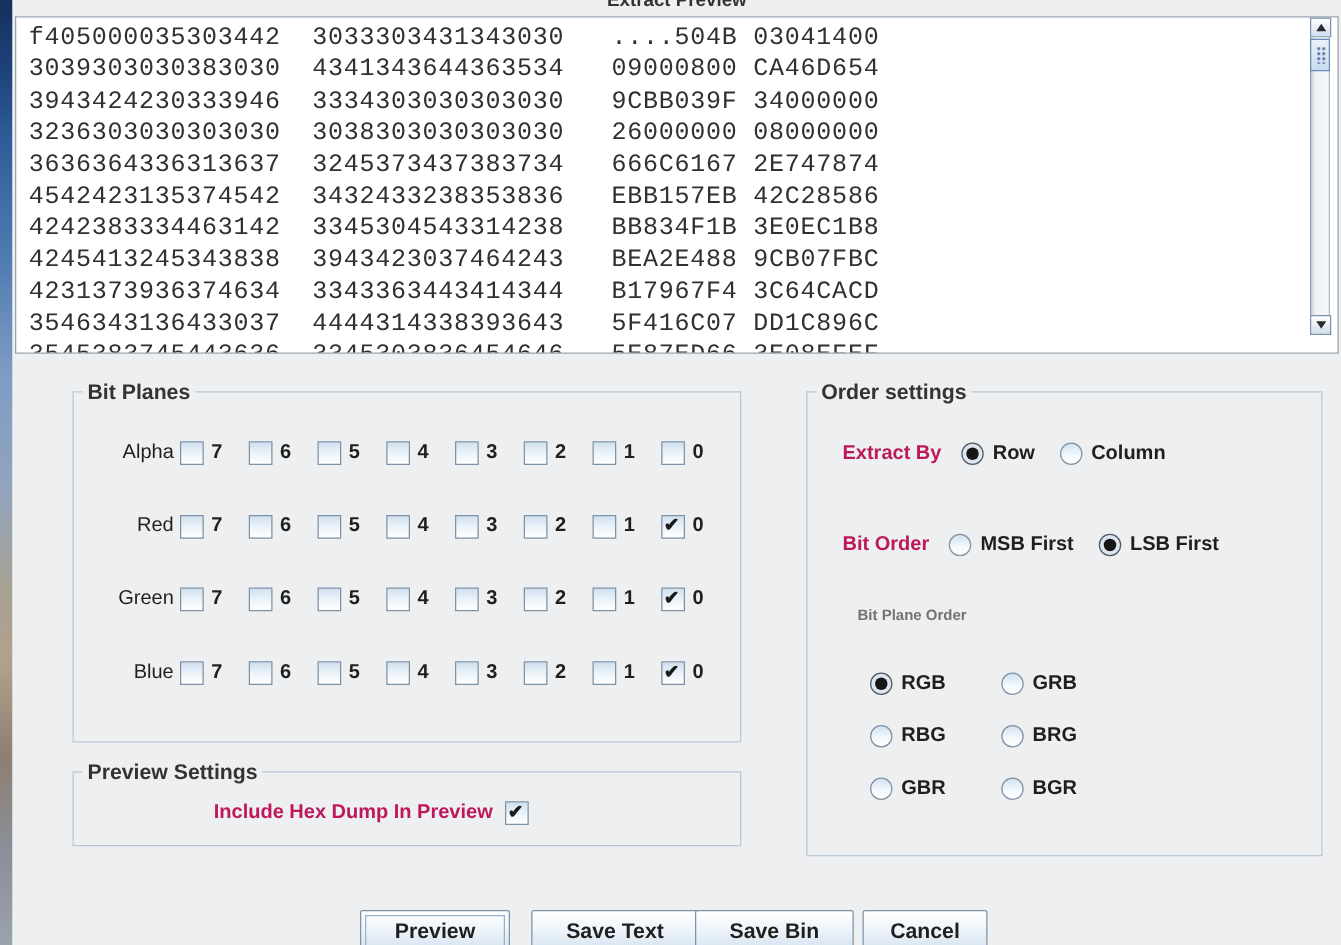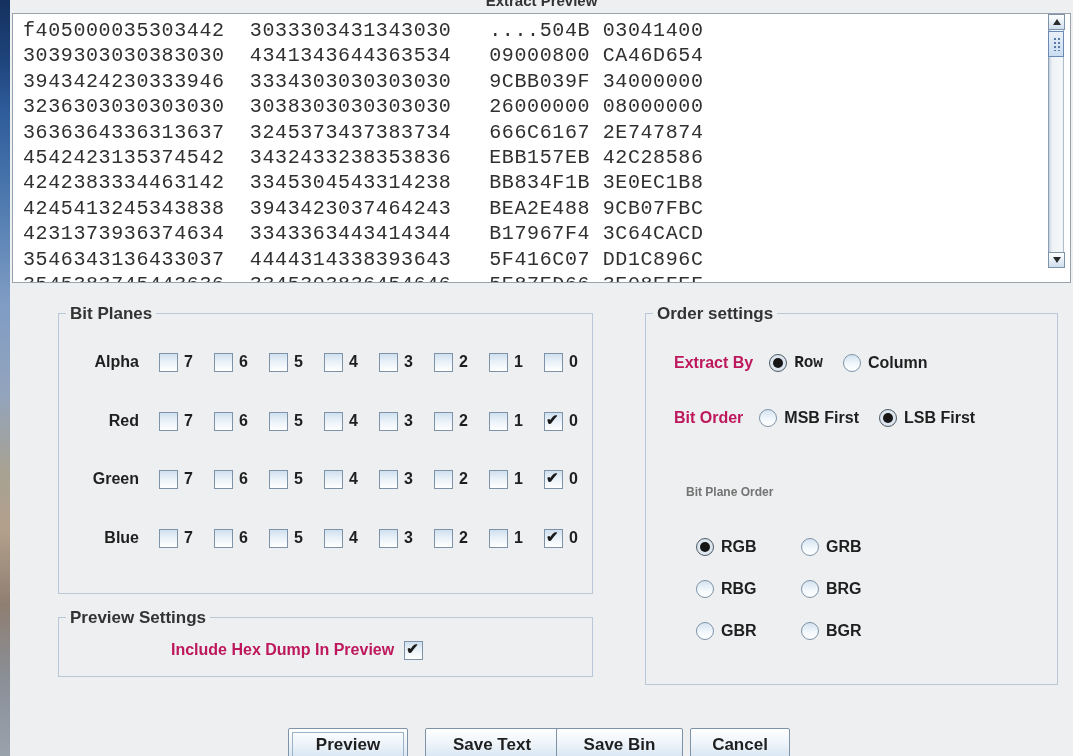--- a/index.html
+++ b/index.html
@@ -65,21 +65,21 @@
   .gb-title{
     position:absolute;top:-10px;left:7px;background:#edeff0;padding:0 4px;
     font-weight:bold;font-size:17px;color:#333;white-space:nowrap;
   }
   #bitplanes-box{left:48px;top:313px;width:535px;height:281px;}
   #order-box{left:635px;top:313px;width:413px;height:372px;}
   #preview-box{left:48px;top:617px;width:535px;height:60px;}
 
   
   .bp-row{position:absolute;left:0;height:20px;display:flex;align-items:center;}
-  .bp-ch-label{width:80px;text-align:right;margin-right:20px;font-weight:bold;font-size:16px;color:#1f1f1f;}
+  .bp-ch-label{width:80px;text-align:right;margin-right:5px;font-weight:normal;font-size:16px;color:#1f1f1f;}
   .bit-cell{width:55px;display:flex;align-items:center;}
   .bit-digit{font-weight:bold;font-size:16px;color:#1f1f1f;margin-left:6px;}
 
   
   .cb{
     width:17px;height:17px;box-sizing:content-box;position:relative;flex:none;
     border:1px solid #7f93a8;
     background:linear-gradient(180deg,#cfe0ef 0%,#e9f1f8 45%,#ffffff 100%);
   }
   .cb.checked::after{
@@ -296,26 +296,26 @@
         </div>
       </div>
   </div>
 
   <div class="groupbox" id="order-box">
     <div class="gb-title">Order settings</div>
 
     <div class="os-row" id="extract-by-row" style="left:28px;top:39px;">
       <span class="os-caption">Extract By</span>
     <span class="radio selected"></span>
-        <span class="opt-label" style="margin-right: 20px; font-family: Liberation Mono, monospace;">Row</span>
+        <span class="opt-label" style="margin-right: 20px;">Row</span>
         <span class="radio"></span>
         <span class="opt-label">Column</span>
       </div>
 
-    <div class="os-row" id="bit-order-row" style="left:28px;top:94px;">
+    <div class="os-row" id="bit-order-row" style="left:28px;top:112px;">
       <span class="os-caption">Bit Order</span>
     <span class="radio"></span>
         <span class="opt-label" style="margin-right: 20px;">MSB First</span>
         <span class="radio selected"></span>
         <span class="opt-label">LSB First</span>
       </div>
 
     <div id="bpo-label">Bit Plane Order</div>
     <div id="bpo-grid">
         <span class="bpo-cell">

